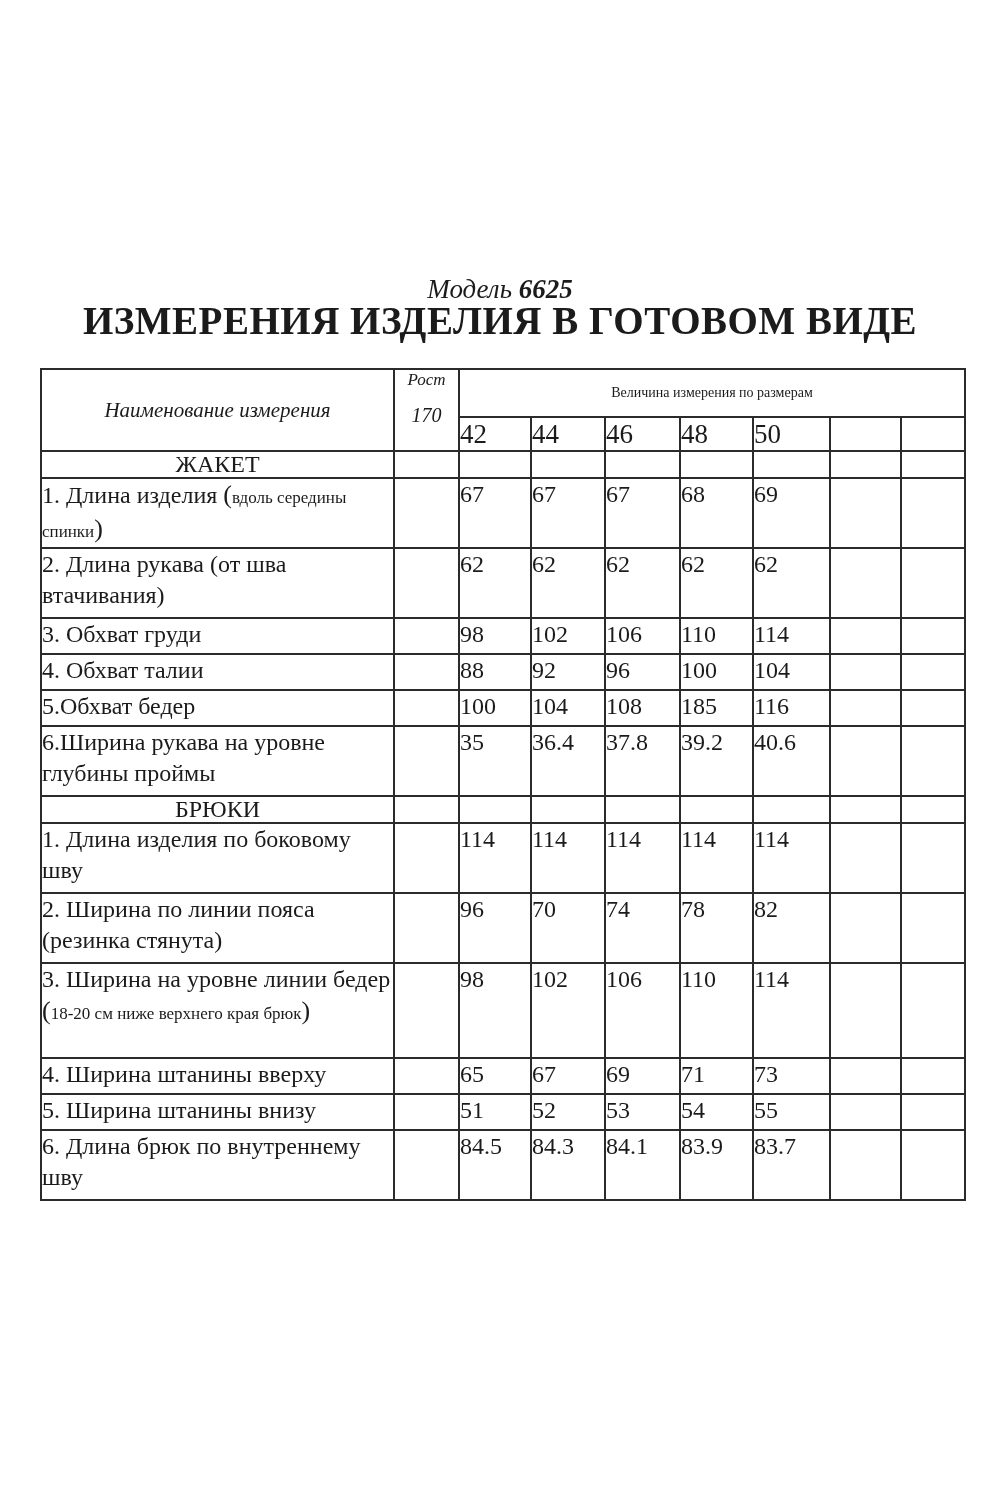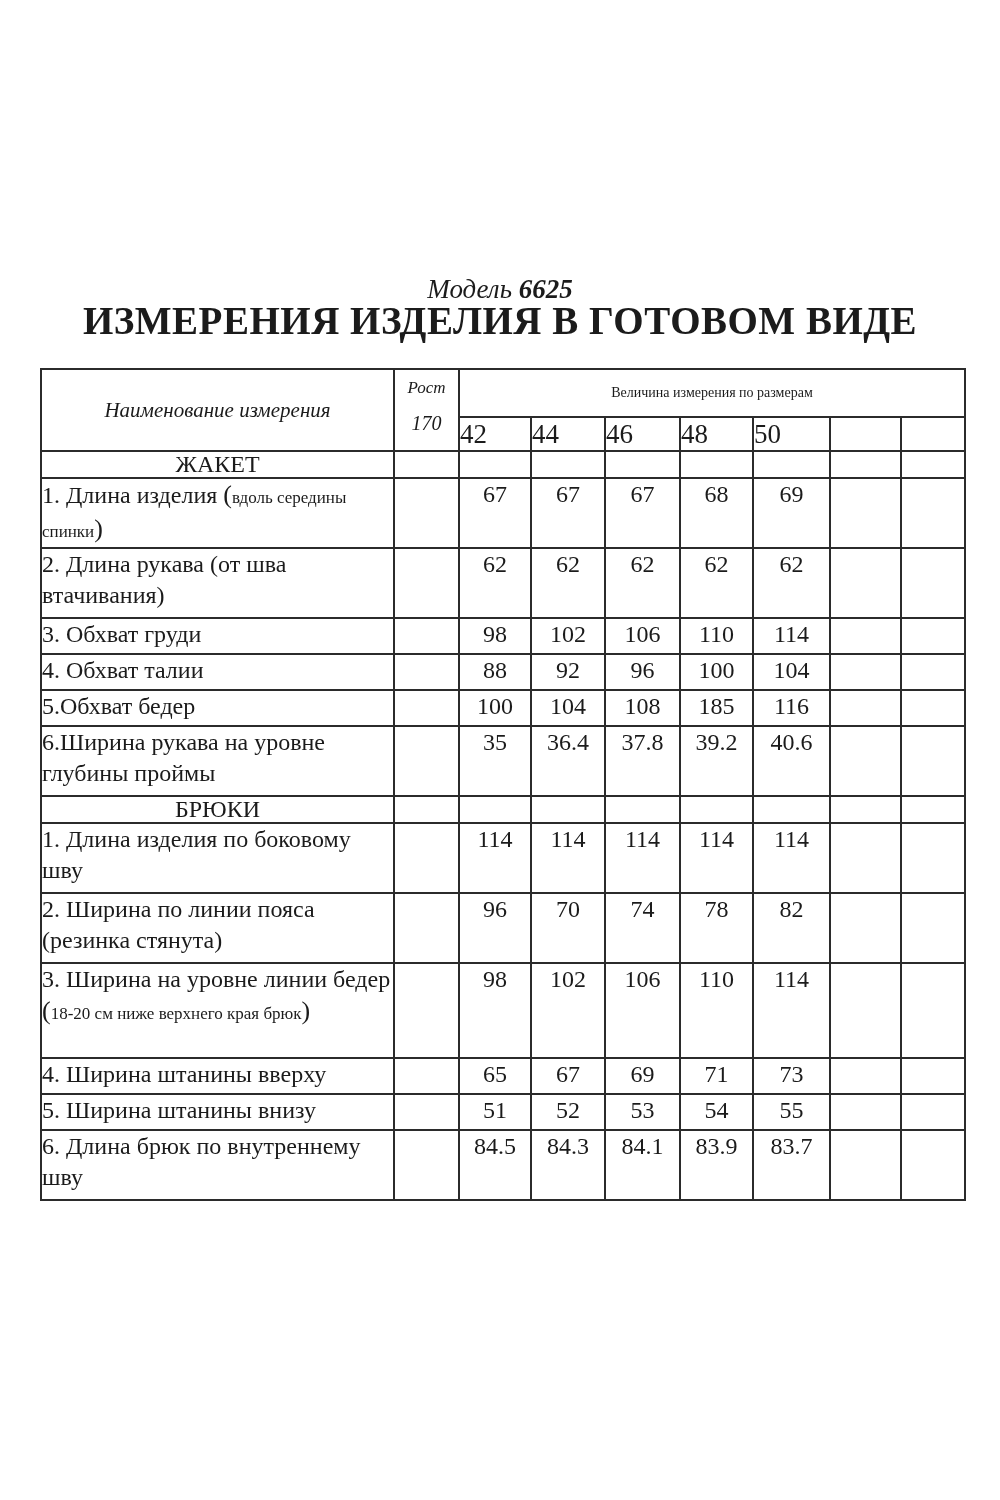--- a/index.html
+++ b/index.html
@@ -32,21 +32,21 @@
   }
   
   tr.hr1{height:48px;}
   tr.hr2{height:34px;}
   th.name-head{
     font-style:italic;font-weight:bold;font-size:21px;
     text-align:center;vertical-align:middle;
     padding-left:52px;
   }
   th.rost-head{vertical-align:top;text-align:center;font-style:italic;font-weight:bold;}
-  .rost-top{font-size:17px;padding-top:8px;}
+  .rost-top{font-size:17px;}
   .rost-val{font-size:20px;padding-top:14px;}
   th.sizes-label{
     font-weight:bold;font-size:14px;
     text-align:center;vertical-align:middle;
   }
   th.size-cell{
     font-size:27px;text-align:left;vertical-align:bottom;
     padding:0 0 2px 7px;border-bottom-width:3px;
   }
   th.size-empty{border-bottom-width:3px;}
@@ -62,21 +62,21 @@
   tr.h3l{height:95px;margin-left:45px;}
   td.mname{
     font-size:24px;line-height:31px;
     vertical-align:top;text-align:left;
     padding:2px 4px 2px 8px;
   }
   td.mname .par{font-size:26px;}
   td.mname .note{font-size:17px;}
   td.val{
     font-size:24px;line-height:31px;
-    vertical-align:top;text-align:center;
+    vertical-align:top;text-align:left;
     padding:2px 0 0 12px;
   }
 </style>
 </head>
 <body>
 
 <div class="page">
 
   <div class="title-block">
     <div class="title-model"><span>Модель</span> <span class="num">6625</span></div>

